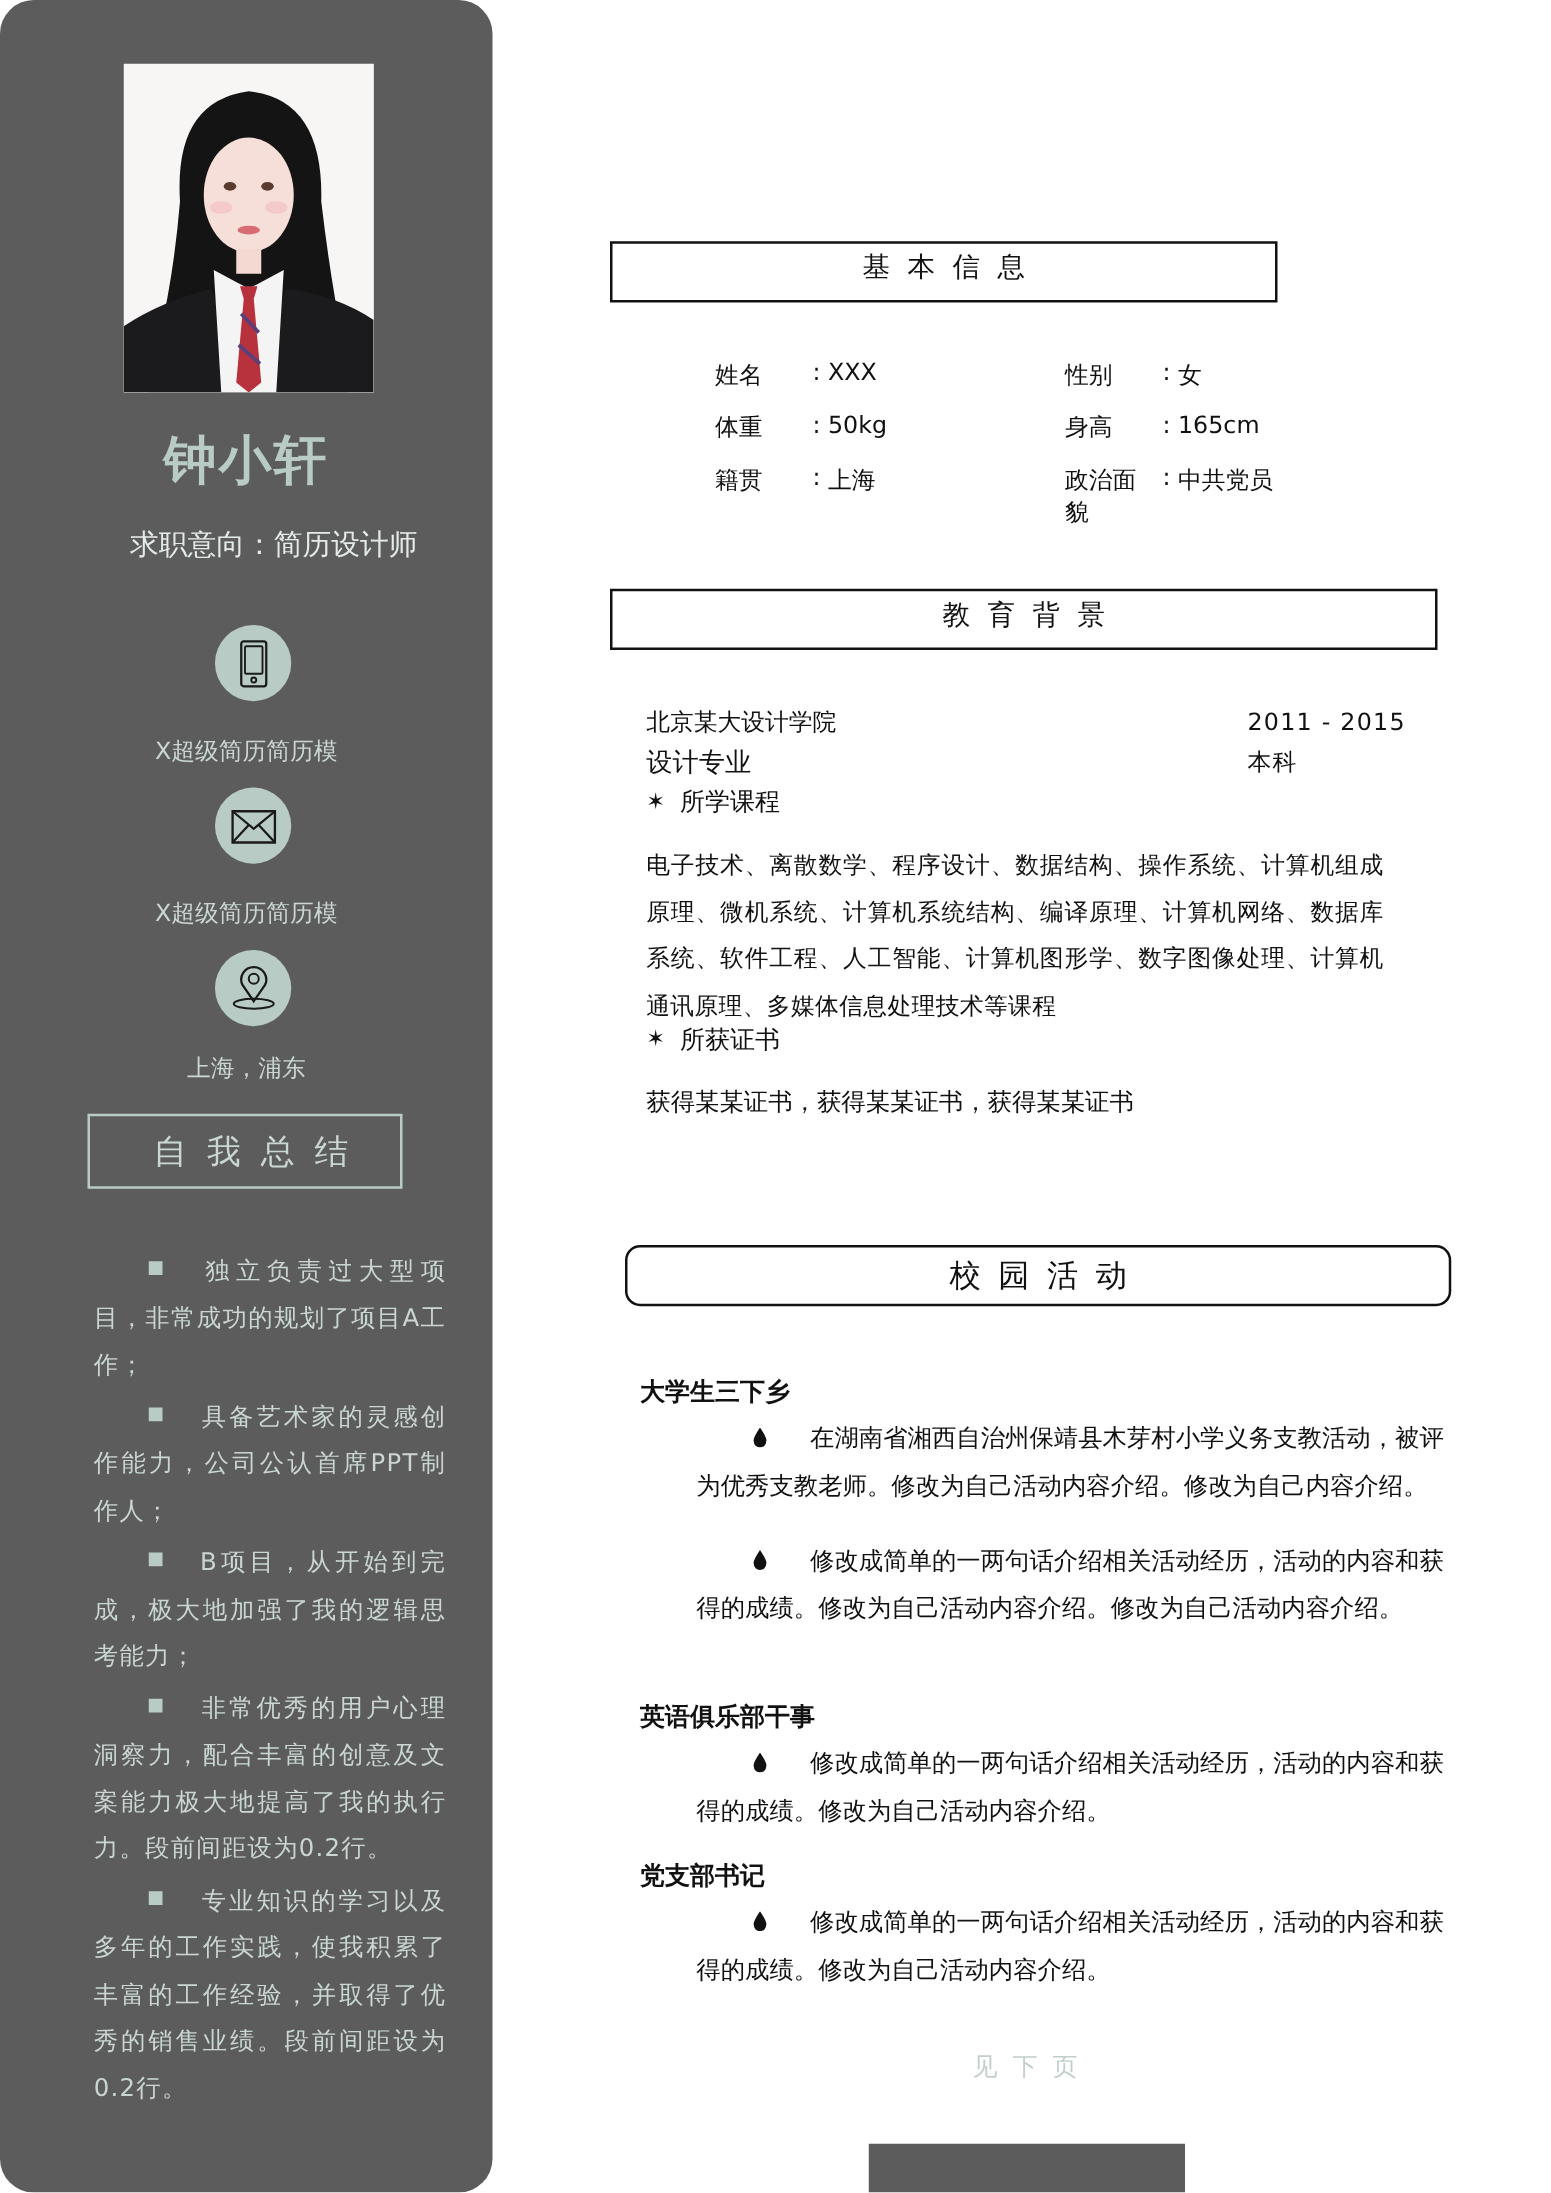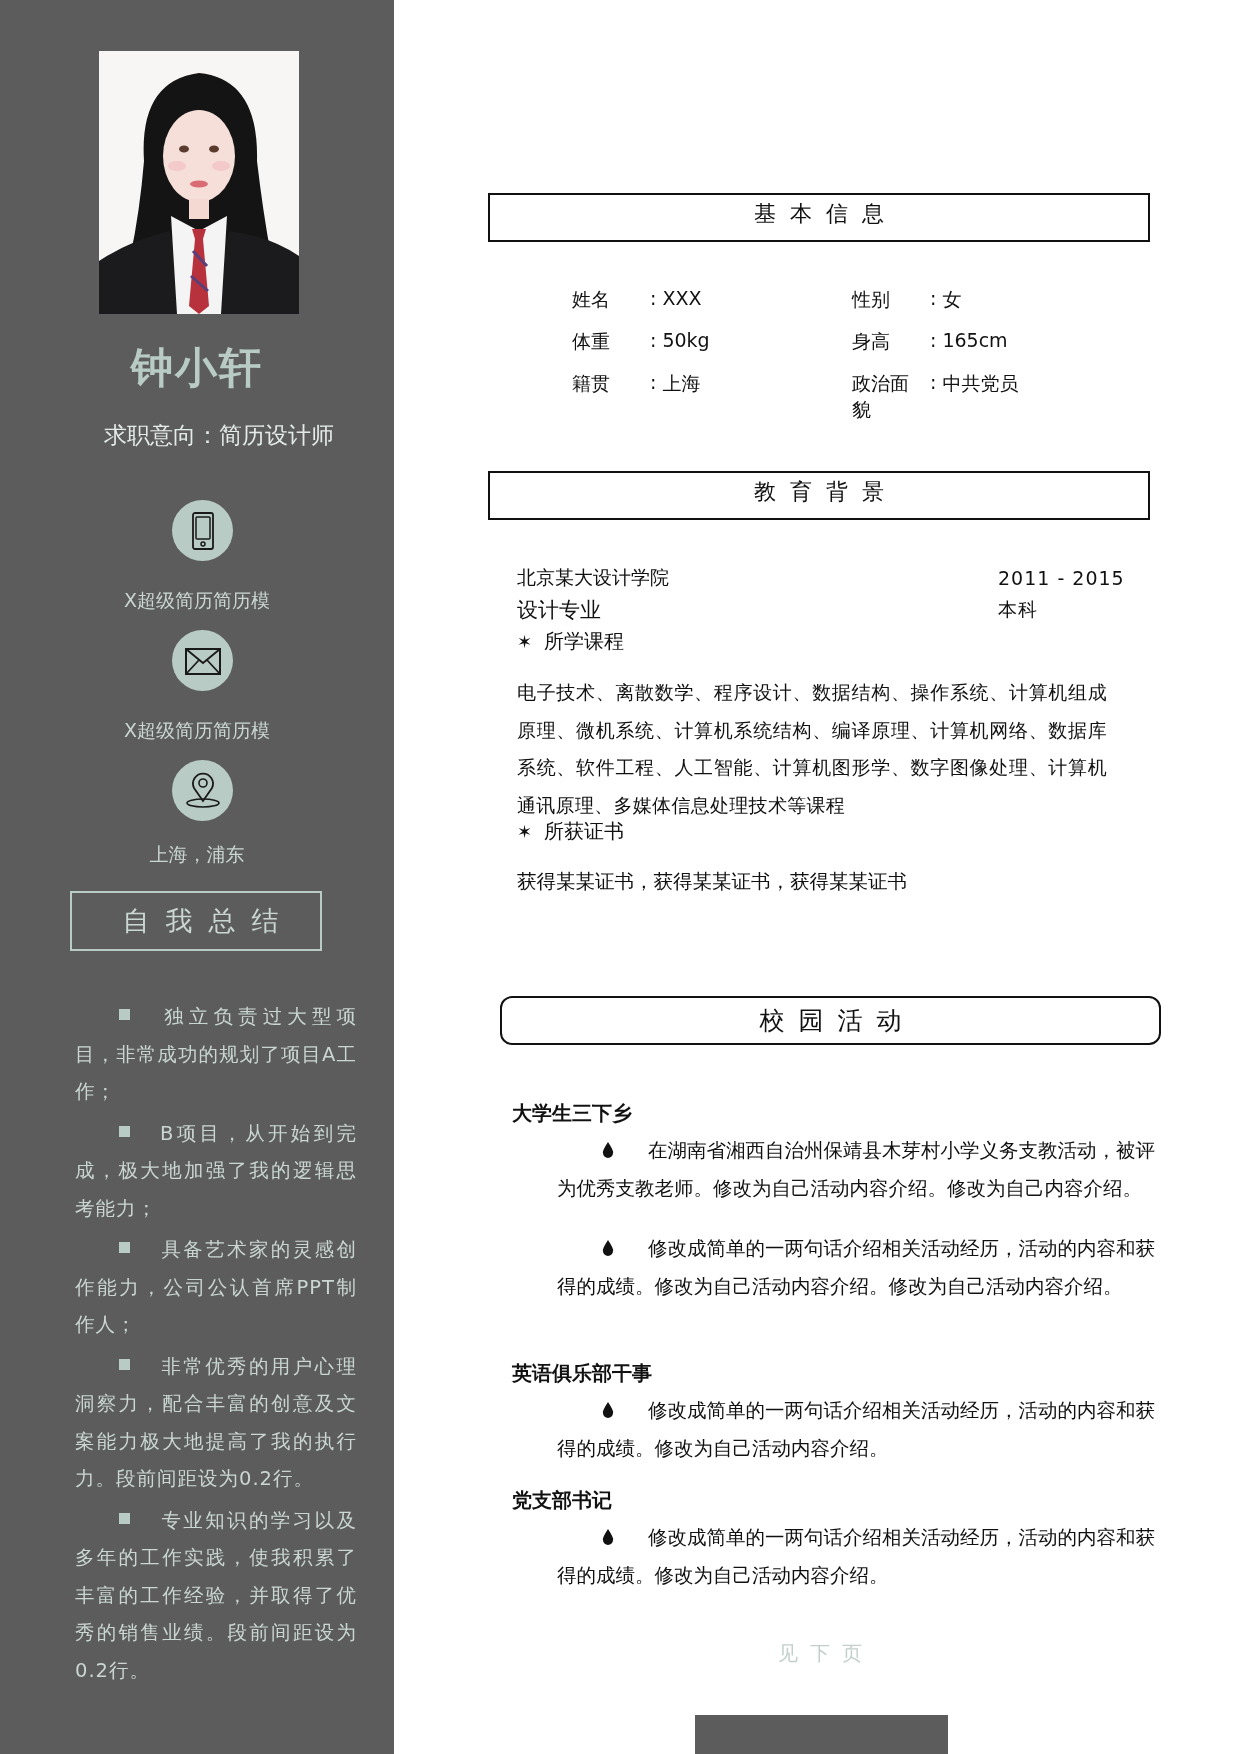--- a/index.html
+++ b/index.html
@@ -1,39 +1,39 @@
 <!DOCTYPE html>
 <html><head>
 <meta charset="utf-8">
 <style>
   * { margin: 0; padding: 0; box-sizing: border-box; }
   html, body { width: 1241px; height: 1754px; overflow: hidden; background: #ffffff; }
   body { position: relative; font-family: "DejaVu Sans", "Liberation Sans", sans-serif; }
 
   
-  .sidebar { position: absolute; left: 0; top: 0; width: 394px; height: 1754px; background: #5c5c5c; }
+  .sidebar { position: absolute; left: 0; top: 0; width: 394px; height: 1754px; background: #5c5c5c; border-radius: 27px; }
   .photo { position: absolute; left: 99px; top: 51px; width: 200px; height: 263px; background: #f7f6f5; overflow: hidden; }
   .photo svg { display: block; width: 100%; height: 100%; }
 
   .name { position: absolute; left: 0; width: 394px; top: 340px; text-align: center; font-size: 42px; font-weight: bold; color: #b8cbc5; letter-spacing: 2px; }
   .intent { position: absolute; left: 0; width: 394px; top: 420px; text-align: center; font-size: 23px; color: #e3ebe8; margin-left: 22px; }
 
   .contact-icon { position: absolute; left: 172px; width: 61px; height: 61px; border-radius: 50%; background: #b8cbc5; display: flex; align-items: center; justify-content: center; }
   .contact-icon svg { width: 36px; height: 40px; }
   .contact-text { position: absolute; left: 0; width: 394px; text-align: center; font-size: 19px; color: #c9d6d2; }
 
   .summary-box { position: absolute; left: 70px; top: 891px; width: 252px; height: 60px; border: 2px solid #b8cbc5; display: flex; align-items: center; justify-content: center; font-size: 27px; color: #c9d6d2; letter-spacing: 16px; padding-left: 25px; }
 
   .summary-list { position: absolute; left: 75px; top: 998px; width: 282px; color: #c9d6d2; font-size: 19.5px; line-height: 37.5px; letter-spacing: 1px; }
   .summary-item { margin-bottom: 4px; text-indent: 44px; text-align: justify; }
   .summary-item .bullet { display: inline-block; width: 11px; height: 11px; background: #b8cbc5; margin-right: 30px; vertical-align: 3px; text-indent: 0; }
 
   
   .section-box { position: absolute; border: 2.5px solid #111; display: flex; align-items: center; justify-content: center; font-size: 22px; color: #111; letter-spacing: 14px; padding-left: 14px; }
-  .section-box.b1 { left: 488px; top: 193px; width: 662px; height: 49px; align-items: flex-start; padding-top: 4px; }
+  .section-box.b1 { left: 488px; top: 193px; width: 534px; height: 49px; align-items: flex-start; padding-top: 4px; }
   .section-box.b2 { left: 488px; top: 471px; width: 662px; height: 49px; align-items: flex-start; padding-top: 4px; }
   .section-box.b3 { left: 500px; top: 996px; width: 661px; height: 49px; font-size: 25px; align-items: flex-start; padding-top: 6px; border-radius: 12px; }
 
   .info-grid { position: absolute; left: 548px; top: 287px; width: 560px; font-size: 19px; color: #111; margin-left: 24px; }
   .info-row { height: 42px; display: flex; }
   .info-cell { width: 305px; display: flex; }
   .info-label { display: inline-flex; justify-content: space-between; width: 72px; }
   .info-label.wide { width: 72px; }
   .info-colon { margin: 0 6px; }
 
@@ -118,22 +118,22 @@
       <circle cx="18" cy="12" r="4" fill="none" stroke="#1a1a1a" stroke-width="1.6"></circle>
       <ellipse cx="18" cy="32" rx="16" ry="4" fill="none" stroke="#1a1a1a" stroke-width="1.6"></ellipse>
     </svg>
   </div>
   <div class="contact-text" style="top:842px;">上海，浦东</div>
 
   <div class="summary-box">自我总结</div>
 
   <div class="summary-list">
     <div class="summary-item"><span class="bullet"></span><span>独立负责过大型项目，非常成功的规划了项目A工作；</span></div>
+    <div class="summary-item"><span class="bullet"></span><span>具备艺术家的灵感创作能力，公司公认首席PPT制作人；</span></div>
     <div class="summary-item"><span class="bullet"></span><span>B项目，从开始到完成，极大地加强了我的逻辑思考能力；</span></div>
-    <div class="summary-item"><span class="bullet"></span><span>具备艺术家的灵感创作能力，公司公认首席PPT制作人；</span></div>
     <div class="summary-item"><span class="bullet"></span><span>非常优秀的用户心理洞察力，配合丰富的创意及文案能力极大地提高了我的执行力。段前间距设为0.2行。</span></div>
     <div class="summary-item"><span class="bullet"></span><span>专业知识的学习以及多年的工作实践，使我积累了丰富的工作经验，并取得了优秀的销售业绩。段前间距设为0.2行。</span></div>
   </div>
 </div>
 
 <div class="section-box b1">基本信息</div>
 
 <div class="info-grid">
   <div class="info-row">
     <div class="info-cell">

